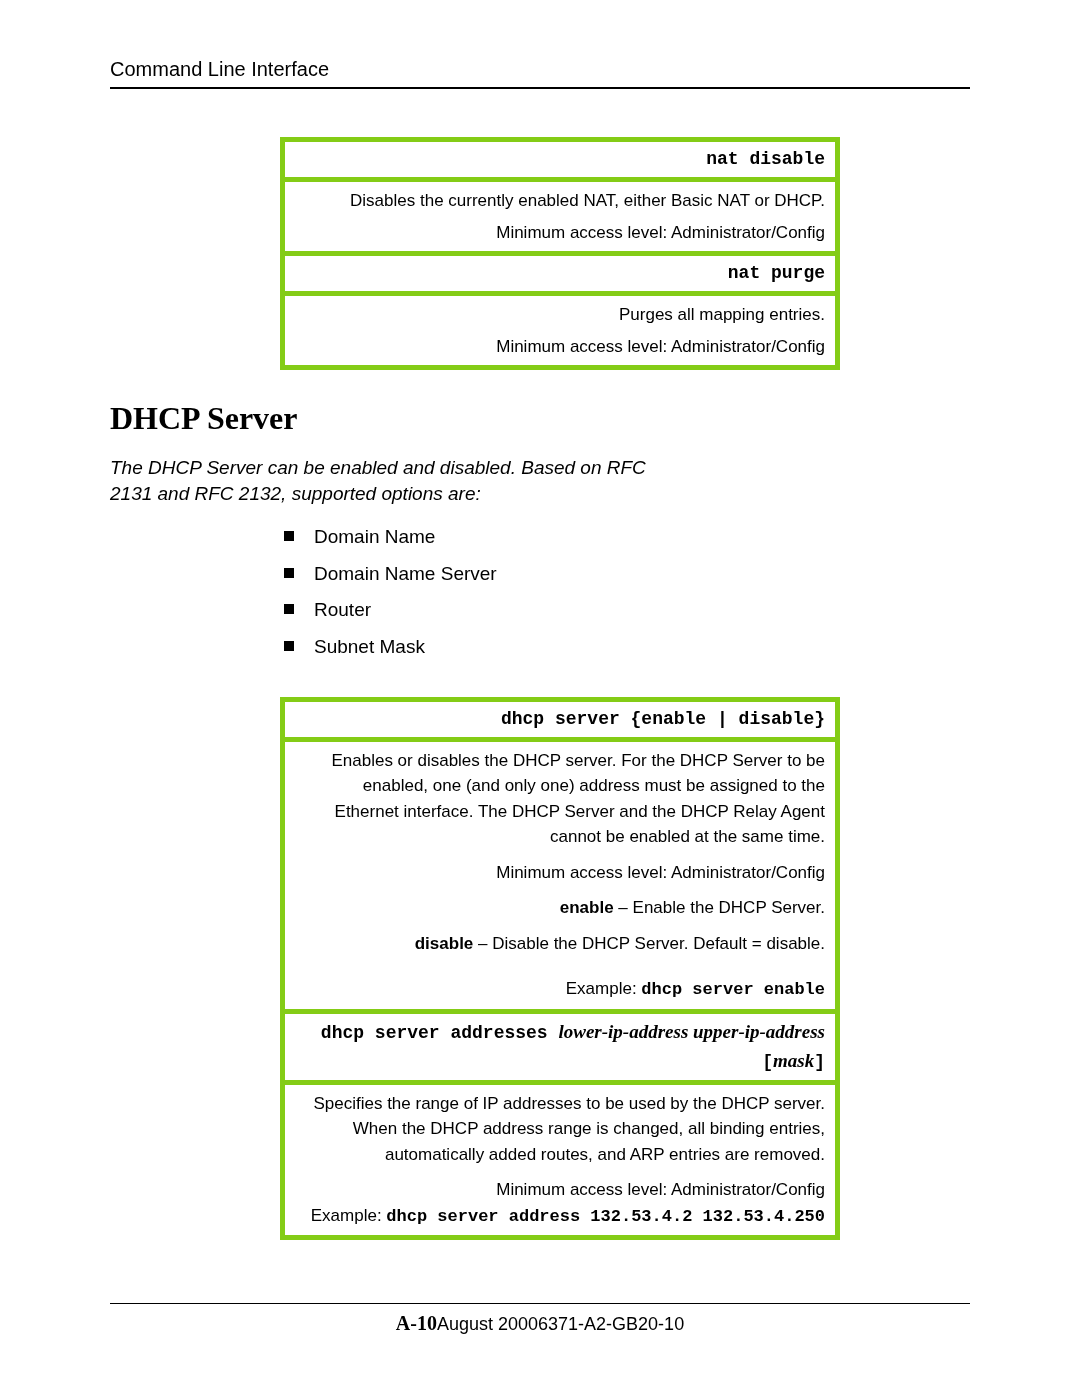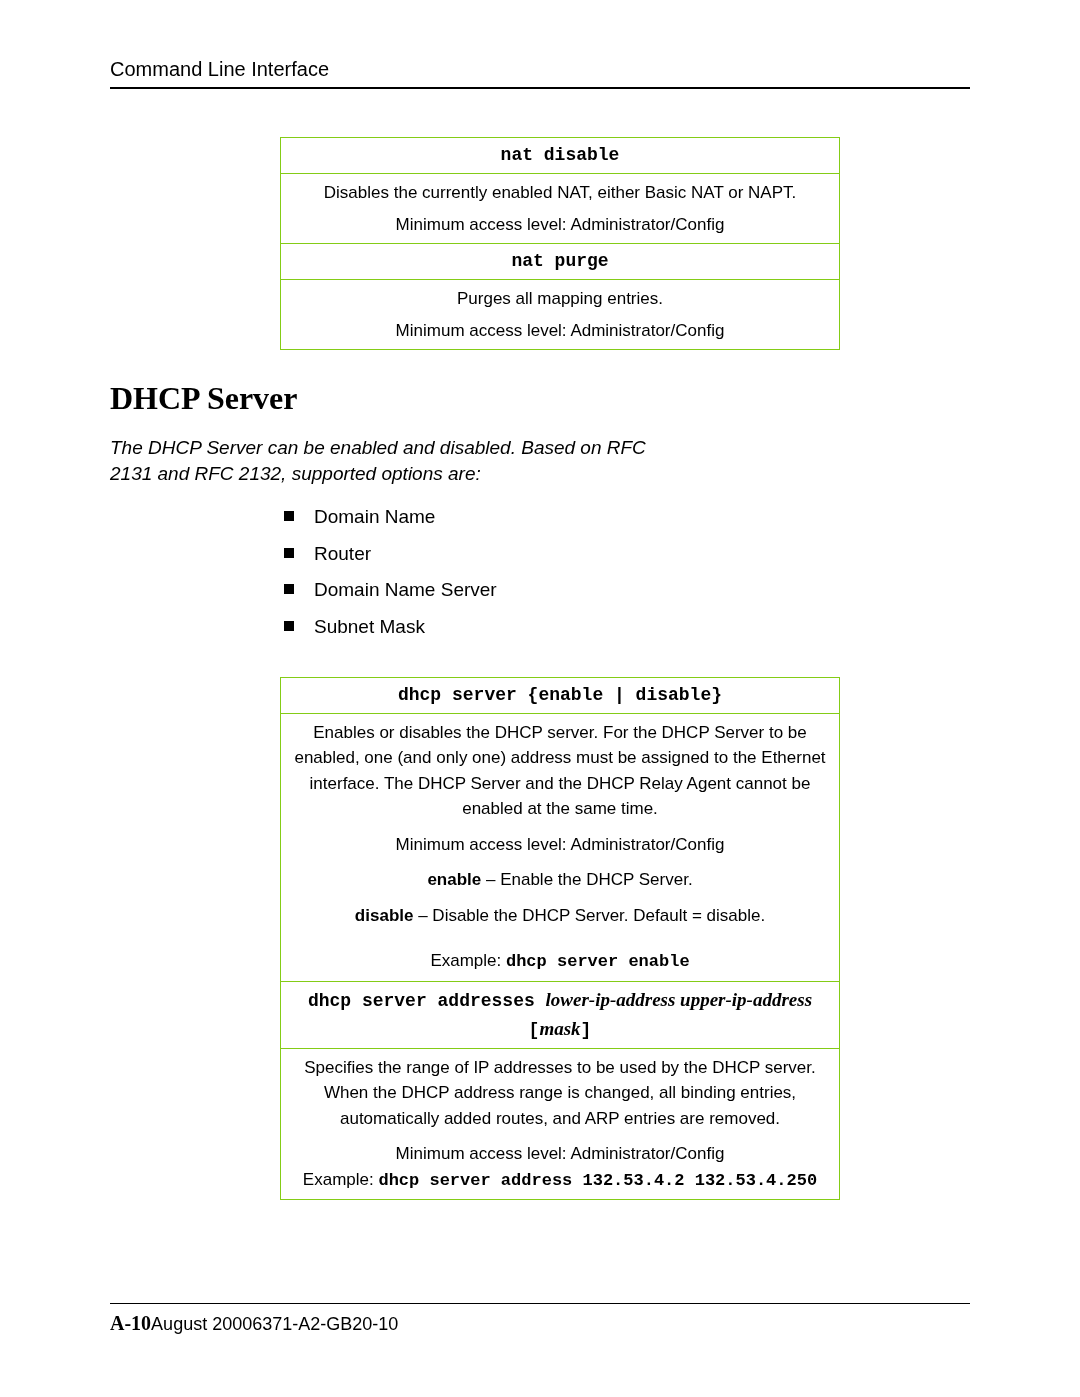--- a/index.html
+++ b/index.html
@@ -28,23 +28,23 @@
   }
   .cmd-table {
     width: 560px;
     margin-left: 170px;
     border: 1px solid #000;
     border-collapse: collapse;
     font-family: Arial, Helvetica, sans-serif;
     font-size: 17px;
   }
   .cmd-table td, .cmd-table th {
-    border: 1px solid #84cc16;
+    border: 5px solid #84cc16;
     padding: 6px 10px;
-    text-align: center;
+    text-align: right;
     vertical-align: top;
     line-height: 1.5;
   }
   .cmd-table th {
     font-family: "Courier New", Courier, monospace;
     font-weight: bold;
     font-size: 18px;
     padding: 4px 10px;
   }
   .section-title {
@@ -94,21 +94,21 @@
     font-family: Arial, Helvetica, sans-serif;
     font-size: 18px;
   }
   .footer-line {
     border: none;
     border-top: 1.5px solid #000;
     margin: 0 0 8px 0;
   }
   .footer-row {
     display: flex;
-    justify-content: flex-start;
+    justify-content: center;
     align-items: baseline;
   }
   .page-num {
     font-family: "Times New Roman", Times, serif;
     font-weight: bold;
     font-size: 20px;
   }
 </style>
 </head>
 <body>
@@ -118,43 +118,43 @@
   <div class="running-header">Command Line Interface</div>
   <hr class="hr-thick">
 
   <table class="cmd-table">
     <tbody>
         <tr>
           <th>nat disable</th>
         </tr>
     <tr>
           <td>
-      <div>Disables the currently enabled NAT, either Basic NAT or NAPT.</div>
+      <div>Disables the currently enabled NAT, either Basic NAT or DHCP.</div>
       <div style="margin-top:6px;">Minimum access level: Administrator/Config</div>
     </td>
         </tr>
     <tr>
           <th>nat purge</th>
         </tr>
     <tr>
           <td>
       <div>Purges all mapping entries.</div>
       <div style="margin-top:6px;">Minimum access level: Administrator/Config</div>
     </td>
         </tr>
   </tbody>
     </table>
 
   <div class="section-title">DHCP Server</div>
   <div class="section-intro">The DHCP Server can be enabled and disabled. Based on RFC 2131 and RFC 2132, supported options are:</div>
 
   <ul class="bullets">
     <li>Domain Name</li>
+    <li>Domain Name Server</li>
     <li>Router</li>
-    <li>Domain Name Server</li>
     <li>Subnet Mask</li>
   </ul>
 
   <table class="cmd-table">
     <tbody>
         <tr>
           <th>dhcp server {enable | disable}</th>
         </tr>
     <tr>
           <td>

